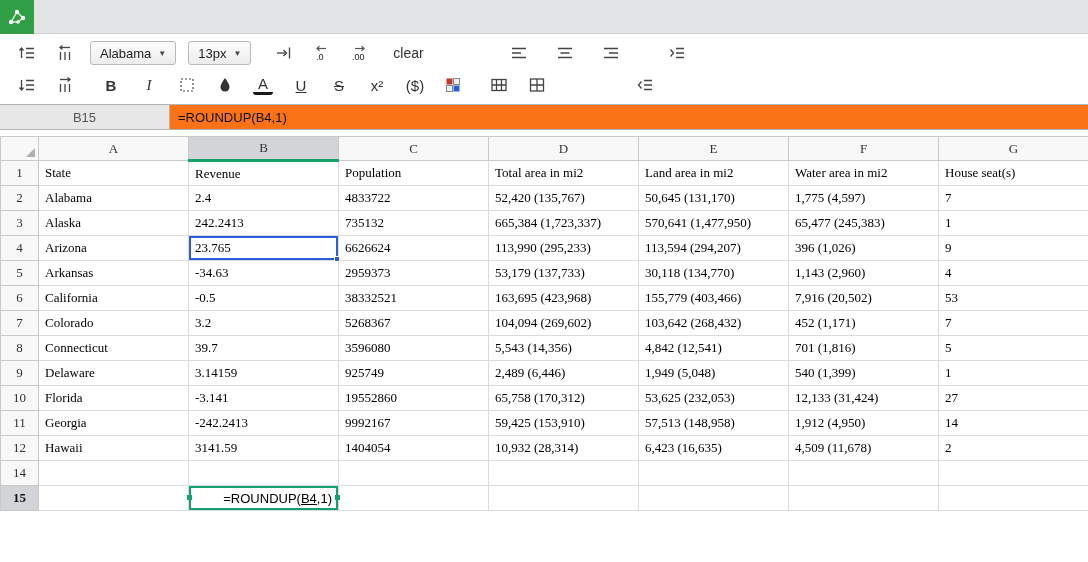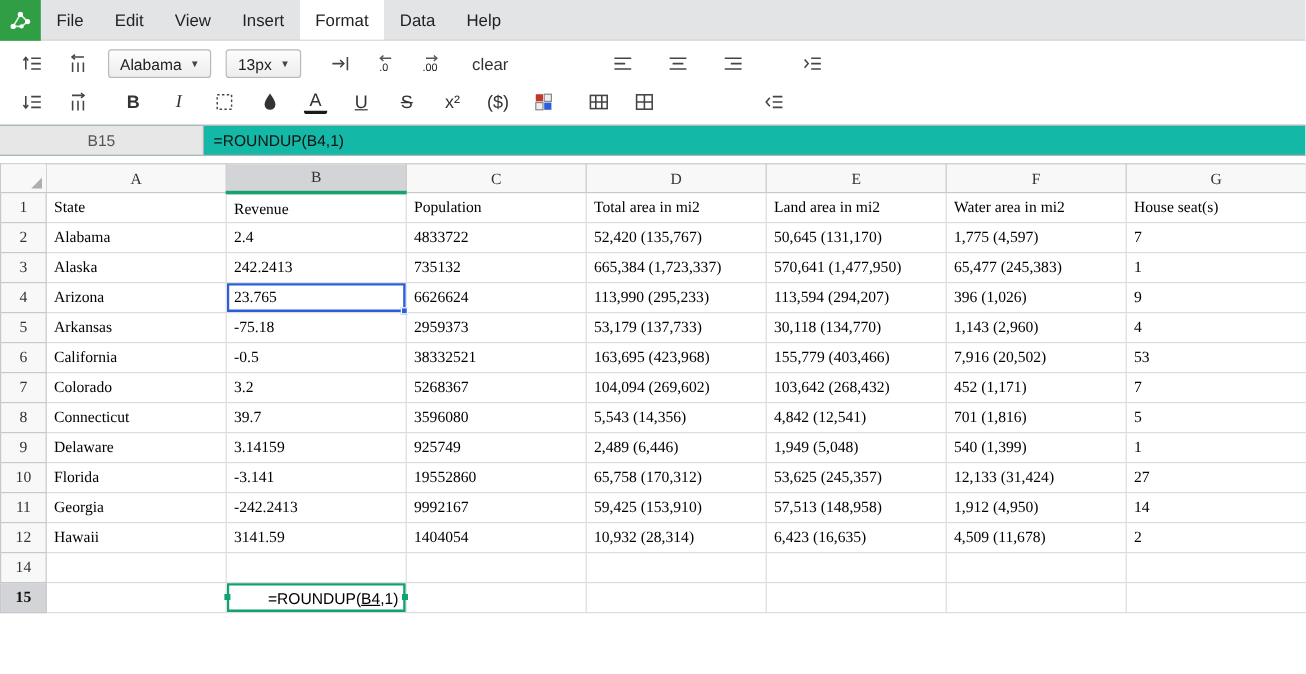--- a/index.html
+++ b/index.html
@@ -28,21 +28,21 @@
   .caret { font-size:8px; color:#444; }
   .bold { font-weight:bold; }
   .italic { font-style:italic; font-family:"Liberation Serif", serif; }
   .underline { text-decoration:underline; }
   .strike { text-decoration:line-through; }
   .textcolor { border-bottom:3px solid #1a1a1a; height:20px; line-height:17px; min-width:20px; margin:0 9px; }
   .g1 { margin-left:8px; } .g2 { margin-left:28px; } .g3 { margin-left:70px; }
 
   
   .formulabar { height:26px; border-top:1px solid #b4b4b4; border-bottom:1px solid #b4b4b4;
-    display:flex; background:#14b8a6; }
+    display:flex; background:#f97316; }
   .refbox { width:170px; background:#e7e7e7; border-right:1px solid #b4b4b4;
     display:flex; align-items:center; justify-content:center; font-size:13px; color:#555; cursor:pointer; }
   .fx { flex:1; display:flex; align-items:center; padding-left:8px; font-size:13px; color:#111; cursor:text; }
 
   .gap { height:6px; background:#fff; }
 
   
   .gridwrap { width:1088px; }
   table { border-collapse:collapse; table-layout:fixed; width:1088px;
     font-family:"Liberation Serif", serif; }
@@ -77,29 +77,20 @@
           <path d="M5 16L11 6l6 6-5 4z"></path>
         </g>
       <g fill="#ffffff">
           <circle cx="5" cy="16" r="2.2"></circle>
           <circle cx="11" cy="6" r="2.2"></circle>
       <circle cx="17" cy="12" r="2.2"></circle>
           <circle cx="12" cy="16" r="1.8"></circle>
         </g>
     </svg>
   </div>
-  <div class="menu-items">
-      <div class="menu-item">File</div>
-      <div class="menu-item">Edit</div>
-      <div class="menu-item">View</div>
-      <div class="menu-item">Insert</div>
-      <div class="menu-item active">Format</div>
-      <div class="menu-item">Data</div>
-      <div class="menu-item">Help</div>
-    </div>
 </div>
 
 <div class="toolbar">
   <div class="tbrow">
       <div class="tb ">
         <svg width="18" height="18" viewBox="0 0 18 18">
           <g fill="none" stroke="#444" stroke-width="1.3">
             <path d="M3.5 4v10"></path>
             <path d="M1.5 6.5L3.5 4l2 2.5"></path>
             <path d="M8 4.5h8M8 9h8M8 13.5h8"></path>
@@ -320,21 +311,21 @@
           <td class="cell selcell">23.765<span class="fillhandle"></span></td>
           <td class="cell">6626624</td>
           <td class="cell">113,990 (295,233)</td>
           <td class="cell">113,594 (294,207)</td>
           <td class="cell">396 (1,026)</td>
           <td class="cell">9</td>
         </tr>
         <tr>
           <td class="rh">5</td>
           <td class="cell">Arkansas</td>
-          <td class="cell">-75.18</td>
+          <td class="cell">-34.63</td>
           <td class="cell">2959373</td>
           <td class="cell">53,179 (137,733)</td>
           <td class="cell">30,118 (134,770)</td>
           <td class="cell">1,143 (2,960)</td>
           <td class="cell">4</td>
         </tr>
         <tr>
           <td class="rh">6</td>
           <td class="cell">California</td>
           <td class="cell">-0.5</td>
@@ -373,21 +364,21 @@
           <td class="cell">1,949 (5,048)</td>
           <td class="cell">540 (1,399)</td>
           <td class="cell">1</td>
         </tr>
         <tr>
           <td class="rh">10</td>
           <td class="cell">Florida</td>
           <td class="cell">-3.141</td>
           <td class="cell">19552860</td>
           <td class="cell">65,758 (170,312)</td>
-          <td class="cell">53,625 (245,357)</td>
+          <td class="cell">53,625 (232,053)</td>
           <td class="cell">12,133 (31,424)</td>
           <td class="cell">27</td>
         </tr>
         <tr>
           <td class="rh">11</td>
           <td class="cell">Georgia</td>
           <td class="cell">-242.2413</td>
           <td class="cell">9992167</td>
           <td class="cell">59,425 (153,910)</td>
           <td class="cell">57,513 (148,958)</td>

